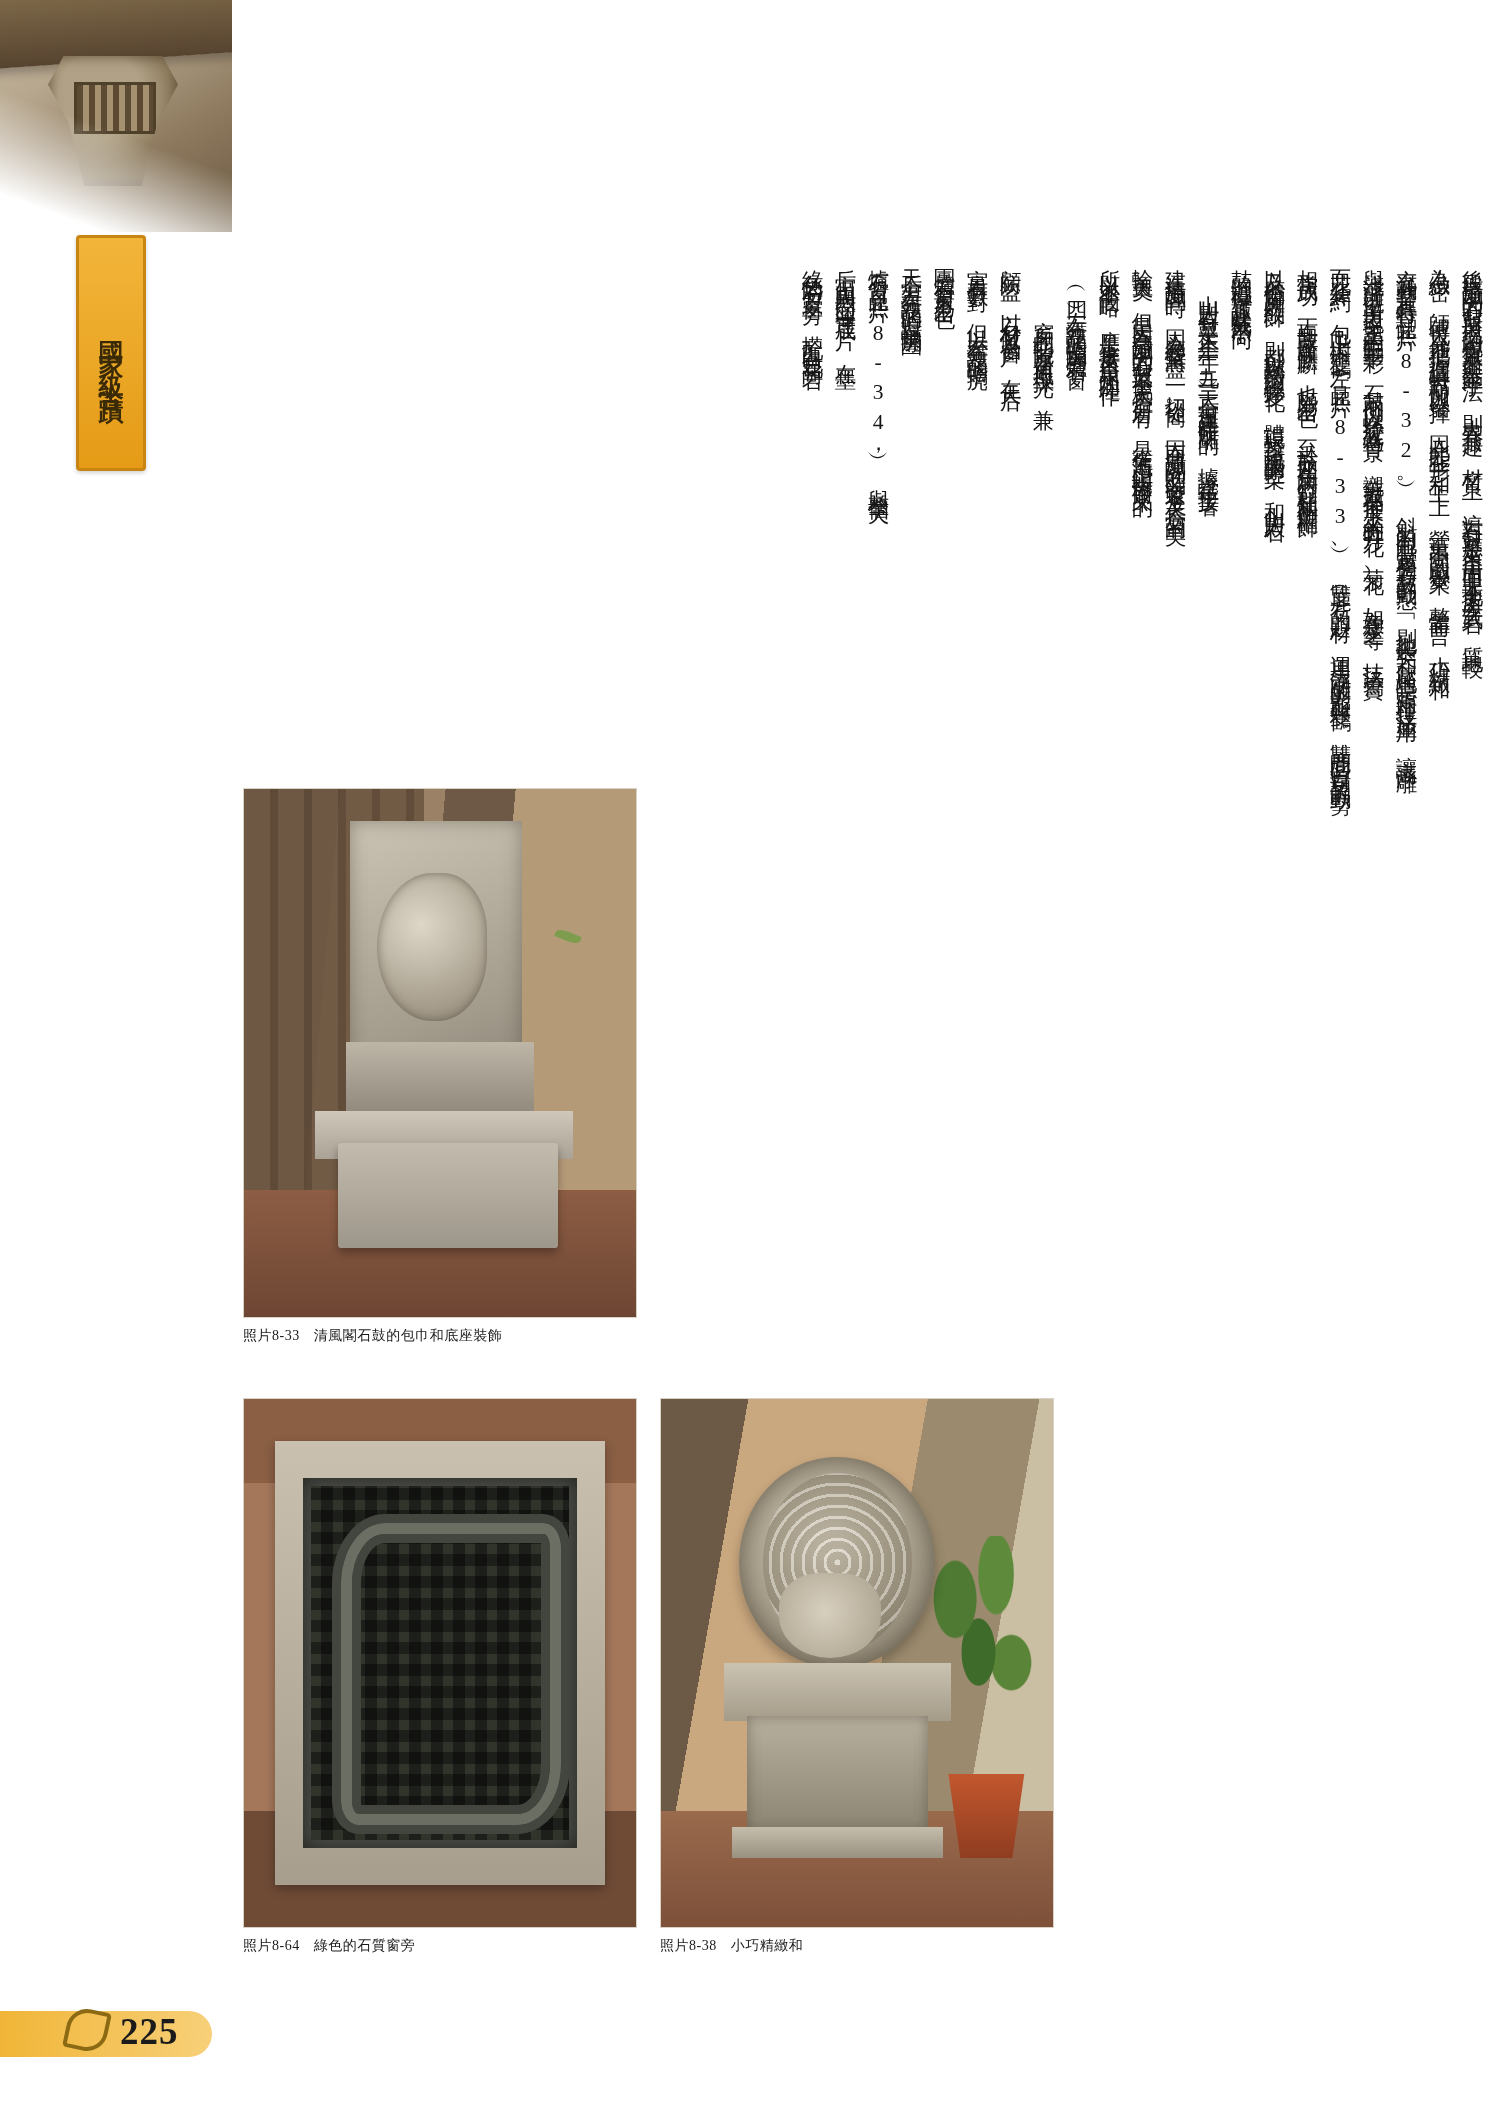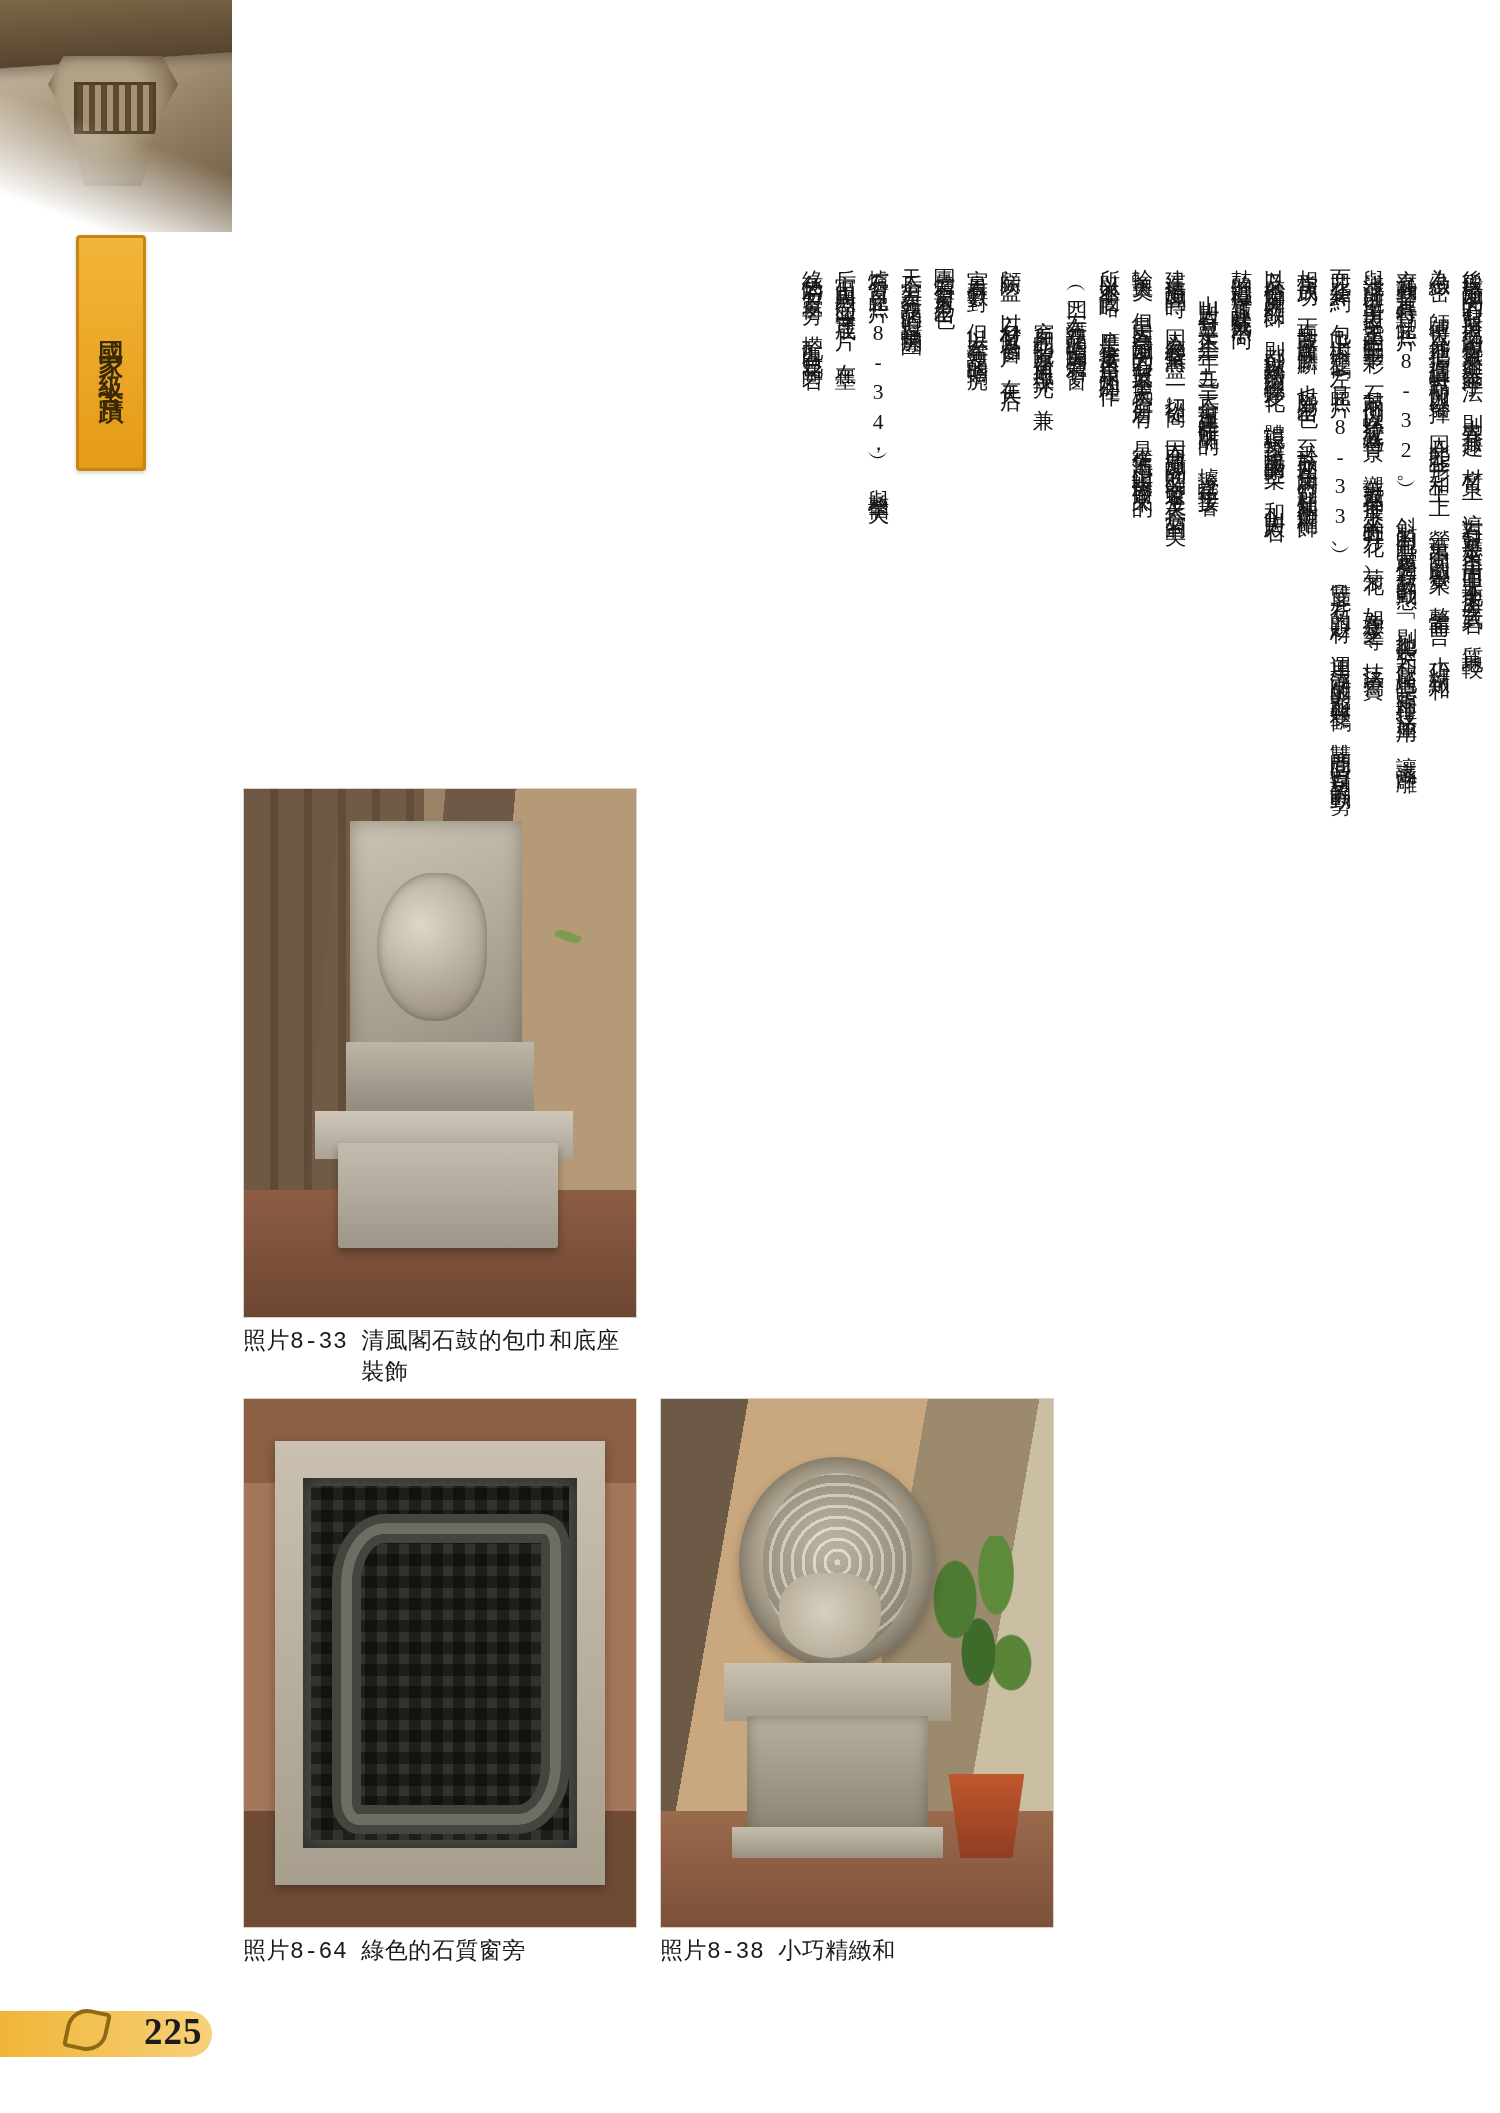--- a/index.html
+++ b/index.html
@@ -127,22 +127,22 @@
   
   .figure { position: absolute; }
   .figure .frame {
     position: relative;
     overflow: hidden;
     border: 1px solid #d8d2c6;
     background: #cfc8bb;
   }
   .figure .cap {
     margin-top: 9px;
-    font-family: Liberation Mono, monospace;
-    font-size: 23px;
+    font-family: Liberation Serif, serif;
+    font-size: 14px;
     color: #1a1a1a;
     letter-spacing: .5px;
     line-height: 1.35;
     display: flex;
     gap: 14px;
   }
   .figure .cap .num { white-space: nowrap; }
   .figure .cap .txt { max-width: 260px; }
 
   
@@ -307,21 +307,20 @@
   }
   #page-number {
     position: absolute;
     left: 120px;
     bottom: 60px;
     font-family: "Liberation Serif", serif;
     font-size: 37px;
     font-weight: bold;
     color: #1b1b1b;
     letter-spacing: 1px;
-    margin-left: 24px;
   }
   #bottom-rule {
     position:absolute;
     left:0; bottom:0; width:100%; height:14px;
     background:#ffffff;
   }
 </style>
 </head>
 <body>
 

